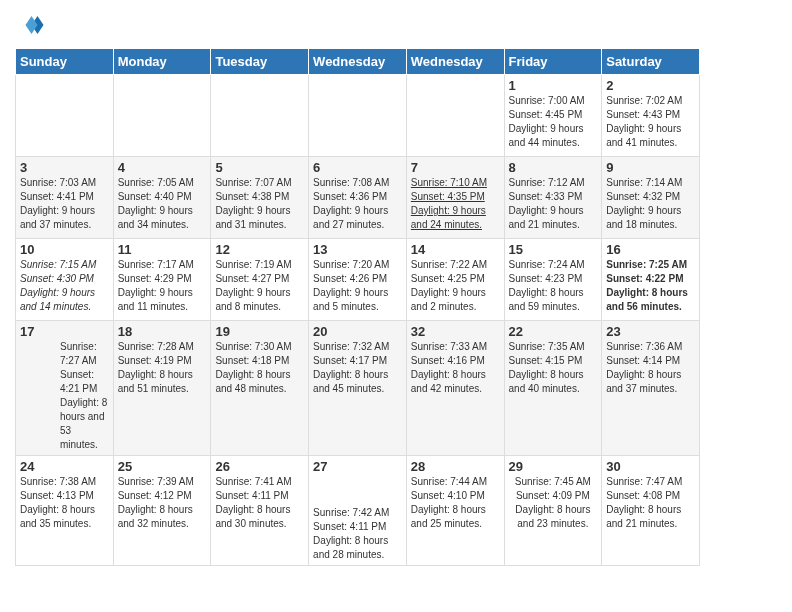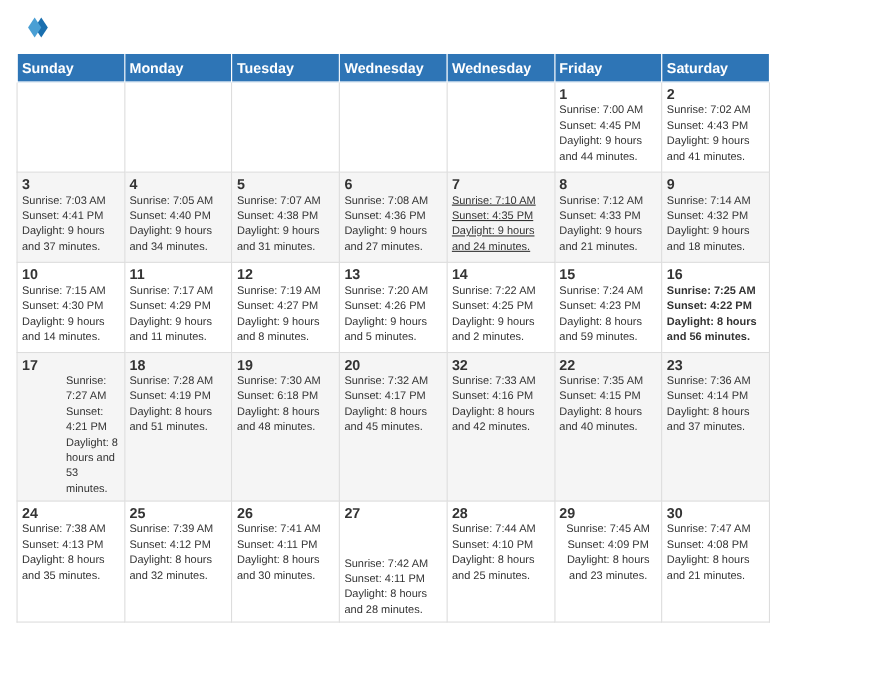--- a/index.html
+++ b/index.html
@@ -181,21 +181,21 @@
           <td>
             <span class="day-num">9</span>
             <div class="day-info" style="white-space: pre-line;">Sunrise: 7:14 AM
 Sunset: 4:32 PM
 Daylight: 9 hours and 18 minutes.</div>
           </td>
         </tr>
         <tr>
           <td>
             <span class="day-num">10</span>
-            <div class="day-info" style="white-space: pre-line;">Sunrise: 7:15 AM
+            <div class="day-info" style="white-space: pre-line; font-style: italic;">Sunrise: 7:15 AM
 Sunset: 4:30 PM
 Daylight: 9 hours and 14 minutes.</div>
           </td>
           <td>
             <span class="day-num">11</span>
             <div class="day-info" style="white-space: pre-line;">Sunrise: 7:17 AM
 Sunset: 4:29 PM
 Daylight: 9 hours and 11 minutes.</div>
           </td>
           <td>
@@ -238,21 +238,21 @@
           </td>
           <td>
             <span class="day-num">18</span>
             <div class="day-info" style="white-space: pre-line;">Sunrise: 7:28 AM
 Sunset: 4:19 PM
 Daylight: 8 hours and 51 minutes.</div>
           </td>
           <td>
             <span class="day-num">19</span>
             <div class="day-info" style="white-space: pre-line;">Sunrise: 7:30 AM
-Sunset: 6:18 PM
+Sunset: 4:18 PM
 Daylight: 8 hours and 48 minutes.</div>
           </td>
           <td>
             <span class="day-num">20</span>
             <div class="day-info" style="white-space: pre-line;">Sunrise: 7:32 AM
 Sunset: 4:17 PM
 Daylight: 8 hours and 45 minutes.</div>
           </td>
           <td>
             <span class="day-num">32</span>

